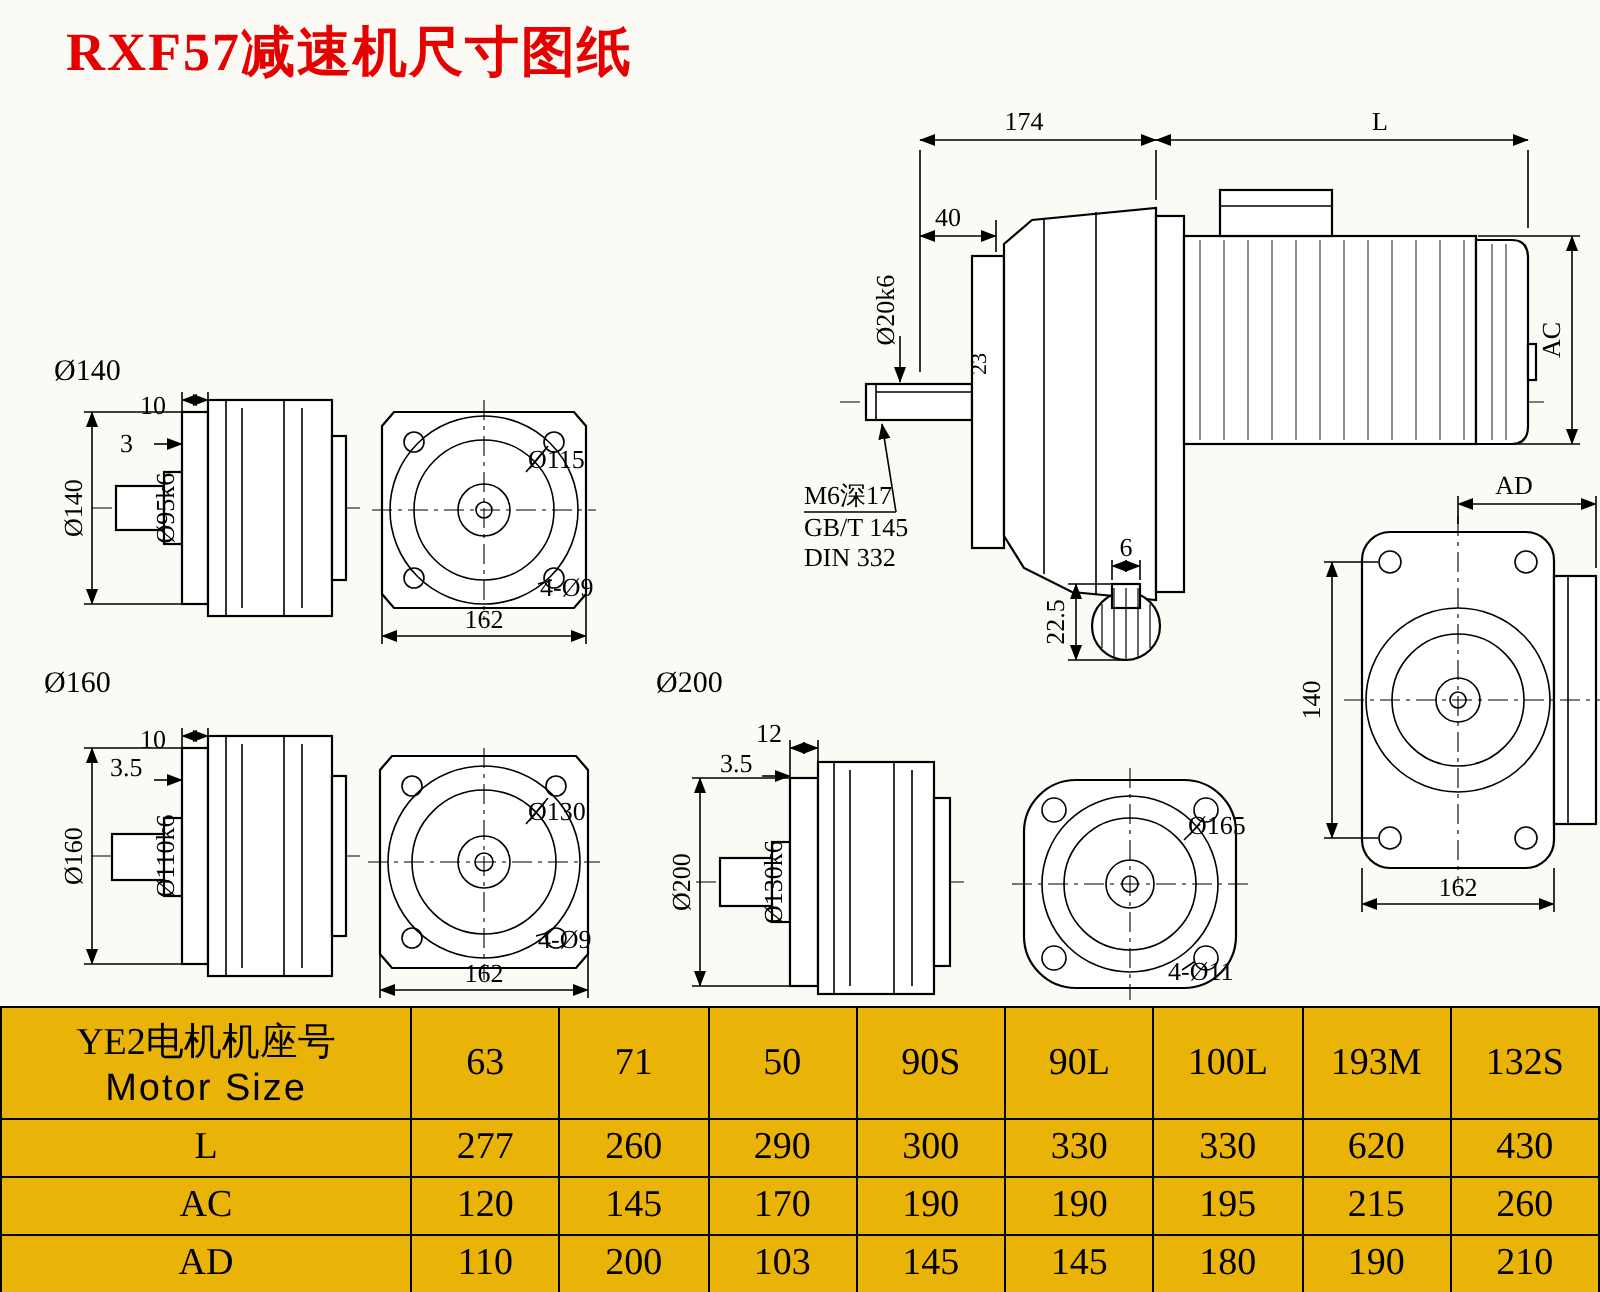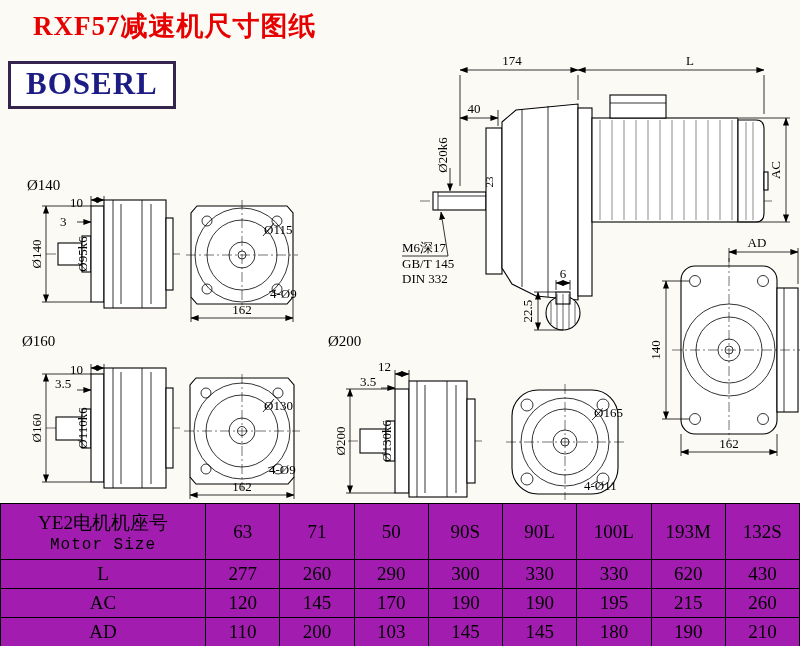--- a/index.html
+++ b/index.html
@@ -9,26 +9,26 @@
   svg.canvas{position:absolute;left:0;top:0}
   svg text{font-family:"Liberation Serif",serif;font-size:13px;fill:#000}
   svg text.big{font-size:15px}
   svg text.small{font-size:11px}
   .fw{fill:#fff;stroke:#000;stroke-width:1.1}
   .thin{fill:none;stroke:#000;stroke-width:0.8}
   .fin{stroke:#000;stroke-width:0.45}
   .hl{stroke:#000;stroke-width:0.6}
   .cl{fill:none;stroke:#000;stroke-width:0.55;stroke-dasharray:10 3 2 3}
   .dim{fill:none;stroke:#000;stroke-width:0.8}
-  table.dims{position:absolute;left:0;top:503px;width:800px;border-collapse:collapse;table-layout:fixed;font-family:"Liberation Serif",serif;background:#a21caf}
+  table.dims{position:absolute;left:0;top:503px;width:800px;border-collapse:collapse;table-layout:fixed;font-family:"Liberation Serif",serif;background:#eab308}
   table.dims td{border:1.2px solid #000;text-align:center;vertical-align:middle;font-size:19px;padding:0;color:#000}
   table.dims tr.hrow td{height:55px}
   table.dims tr.drow td{height:28px}
   .cn-line{font-size:19px}
-  .en-line{font-family:Liberation Mono, monospace;font-size:16px;letter-spacing:1px}
+  .en-line{font-family:Liberation Sans, sans-serif;font-size:19px;letter-spacing:1px}
 </style>
 </head>
 <body>
 
 <div class="page">
 
 <svg class="canvas" width="800" height="502" viewBox="0 0 800 502">
   <defs>
     <marker id="ar" viewBox="0 0 10 10" refX="9.5" refY="5" markerWidth="8" markerHeight="8" markerUnits="userSpaceOnUse" orient="auto-start-reverse">
       <path d="M0,1.2 L10,5 L0,8.8 Z" fill="#000"></path>
@@ -327,21 +327,20 @@
       <text x="594" y="417">Ø165</text>
     </g>
     <g>
       <line class="thin" x1="597" y1="481" x2="591" y2="485"></line>
       <text x="584" y="490">4-Ø11</text>
     </g>
   </g>
 </svg>
 
 <div class="title">RXF57减速机尺寸图纸</div>
-<div class="logo"><span>BOSERL</span></div>
 
 <table class="dims">
   <colgroup>
     <col style="width:205px">
     <col>
         <col>
         <col>
         <col>
         <col>
         <col>

